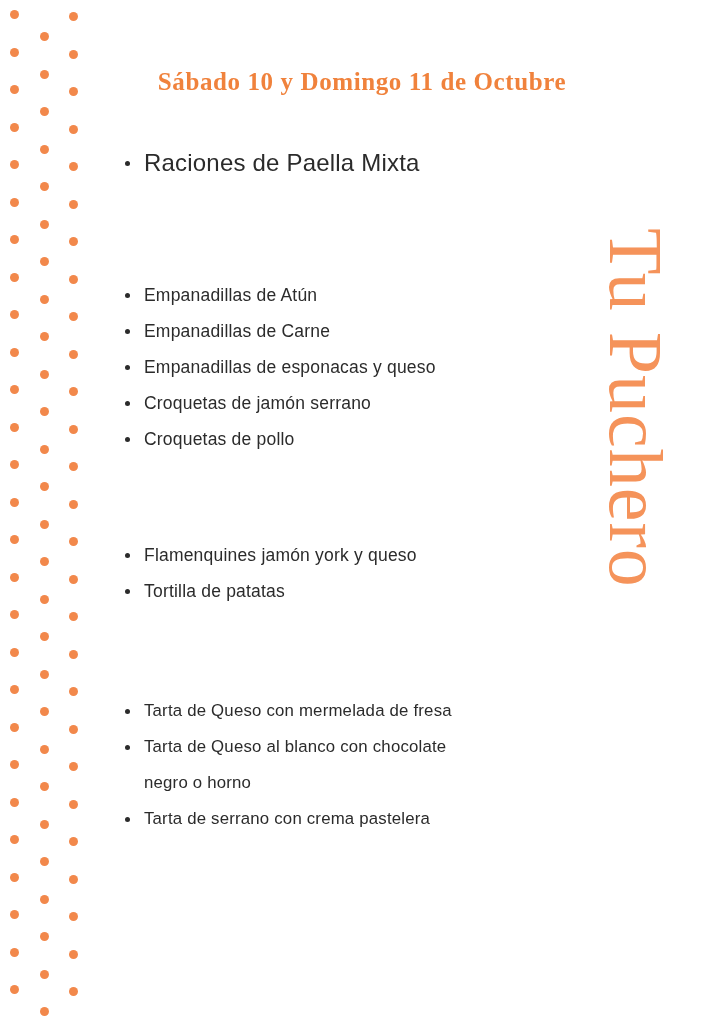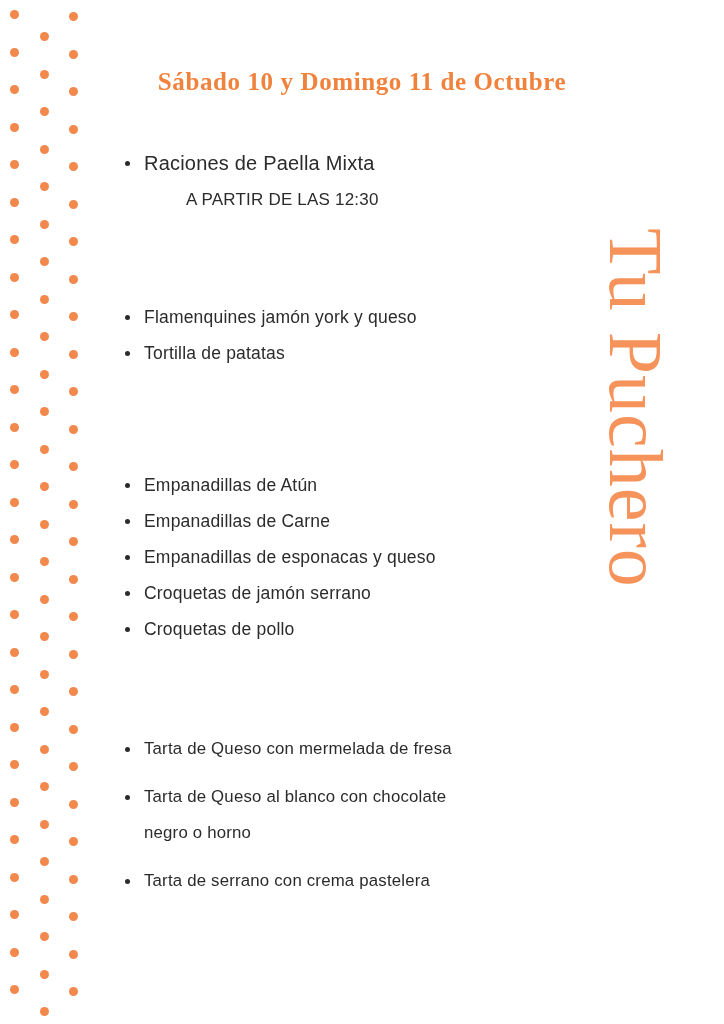--- a/index.html
+++ b/index.html
@@ -102,25 +102,24 @@
     content: "";
     position: absolute;
     left: 7px;
     top: 16px;
     width: 5px;
     height: 5px;
     border-radius: 50%;
     background: #2b2b2b;
   }
   .item.big {
-    font-size: 20px;
+    font-size: 24px;
   }
   .item.small {
     font-size: 16.8px;
-    margin-top: 12px;
   }
   .subline {
     padding-left: 68px;
     font-size: 17px;
     color: #2b2b2b;
     line-height: 38px;
     letter-spacing: 0.2px;
   }
   .contline {
     padding-left: 26px;
@@ -225,35 +224,34 @@
 
   <div class="heading">Sábado  10 y Domingo 11  de Octubre</div>
 
   <div class="brand">Tu Puchero</div>
 
   <div class="content">
 
     <ul class="group g1">
       <li class="item big">Raciones de Paella Mixta</li>
     </ul>
-    <div class="subline">A PARTIR DE LAS 12:30</div>
-
-    <ul class="group g3">
-      <li class="item">Flamenquines jamón york y queso</li>
-      <li class="item">Tortilla de patatas</li>
-    </ul>
 
     <ul class="group g2">
       <li class="item">Empanadillas de Atún</li>
       <li class="item">Empanadillas de Carne</li>
       <li class="item">Empanadillas de esponacas y queso</li>
       <li class="item">Croquetas de jamón serrano</li>
       <li class="item">Croquetas de pollo</li>
     </ul>
 
+    <ul class="group g3">
+      <li class="item">Flamenquines jamón york y queso</li>
+      <li class="item">Tortilla de patatas</li>
+    </ul>
+
     <ul class="group g4">
       <li class="item small">Tarta de Queso con mermelada de fresa</li>
       <li class="item small">Tarta de Queso al blanco con chocolate</li>
       <li class="contline">negro o horno</li>
       <li class="item small">Tarta de serrano con crema pastelera</li>
     </ul>
 
   </div>
 </div>
 

